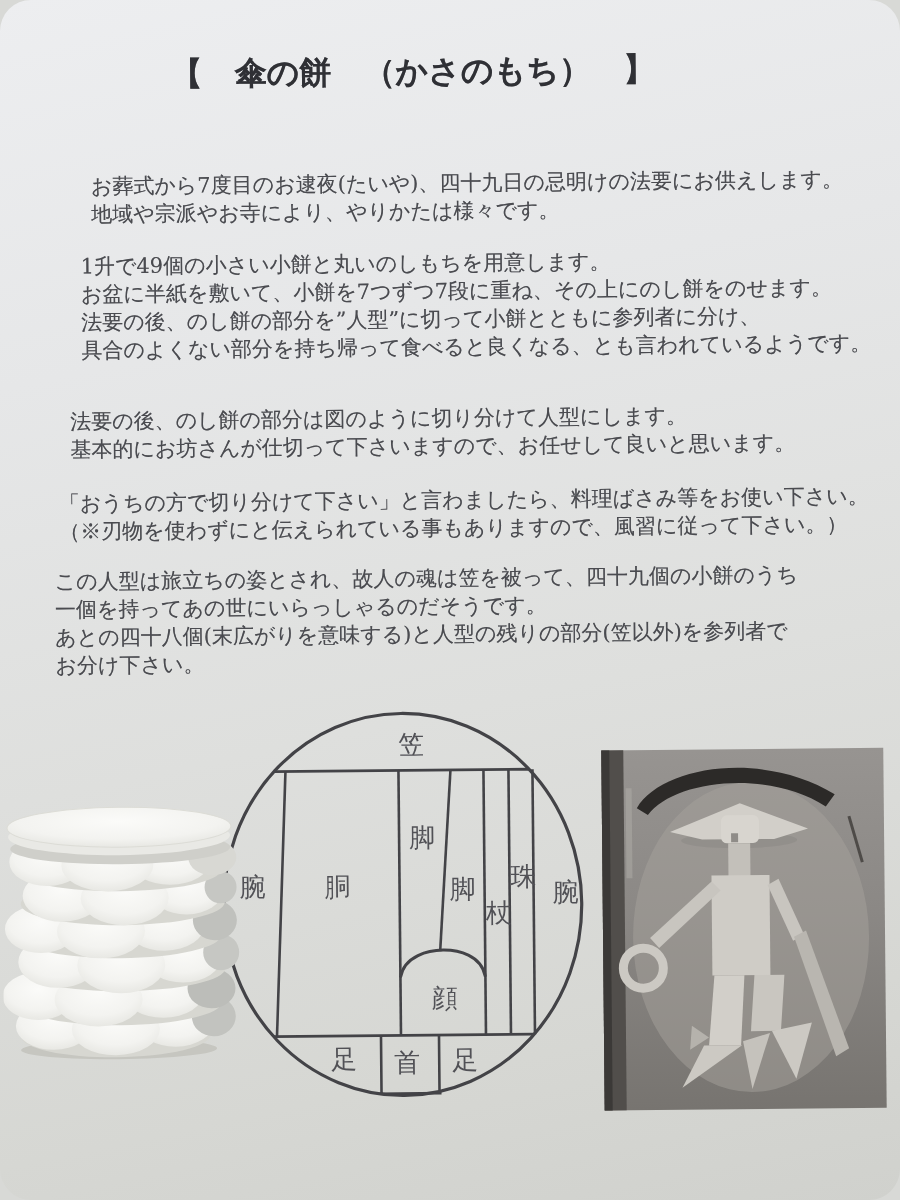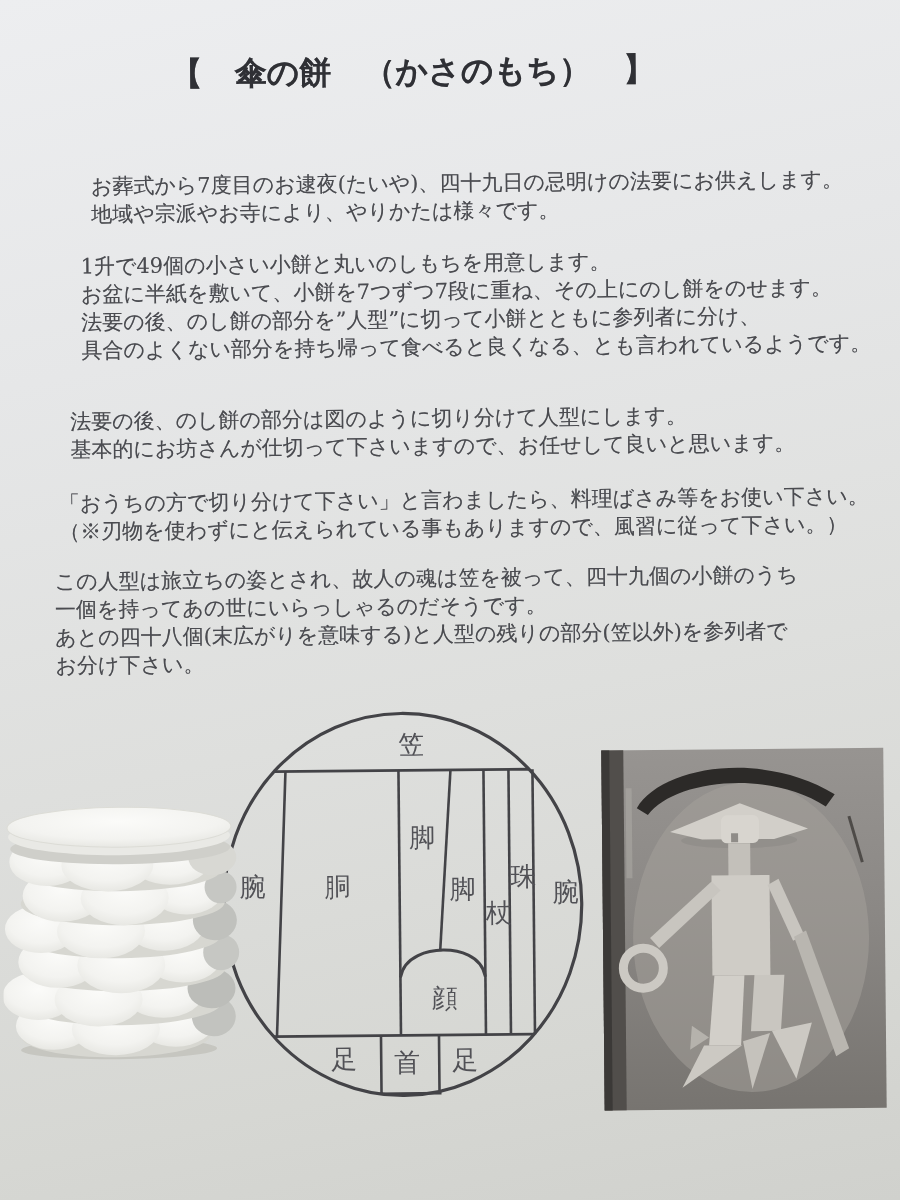--- a/index.html
+++ b/index.html
@@ -1,18 +1,18 @@
 <!DOCTYPE html>
 <html><head>
 <meta charset="utf-8">
 <style>
   html,body{margin:0;padding:0;background:#d8d9d6;}
   .stage{position:relative;width:900px;height:1200px;overflow:hidden;
     background:linear-gradient(168deg,#edeef0 0%,#e6e7e8 28%,#dedfdd 58%,#d6d7d3 84%,#d0d1cd 100%);
-    font-family:"DejaVu Serif","Liberation Serif",serif;}
+    font-family:"DejaVu Serif","Liberation Serif",serif;border-radius:31px;}
   .content{position:absolute;left:0;top:0;width:900px;height:1200px;
     transform:rotate(-0.55deg);transform-origin:450px 620px;}
   .title{position:absolute;left:176px;top:50px;font-size:32px;color:#2f3035;
     letter-spacing:0px;white-space:nowrap;font-weight:600;
     text-shadow:0 0 0.5px rgba(47,48,53,.55);}
   .para{position:absolute;font-size:21px;line-height:28px;color:#4a4b50;
     white-space:nowrap;text-shadow:0 0 0.4px rgba(74,75,80,.5);}
   .p1{left:95px;top:169px;}
   .p2{left:84px;top:249px;}
   .p3{left:72px;top:404px;}

